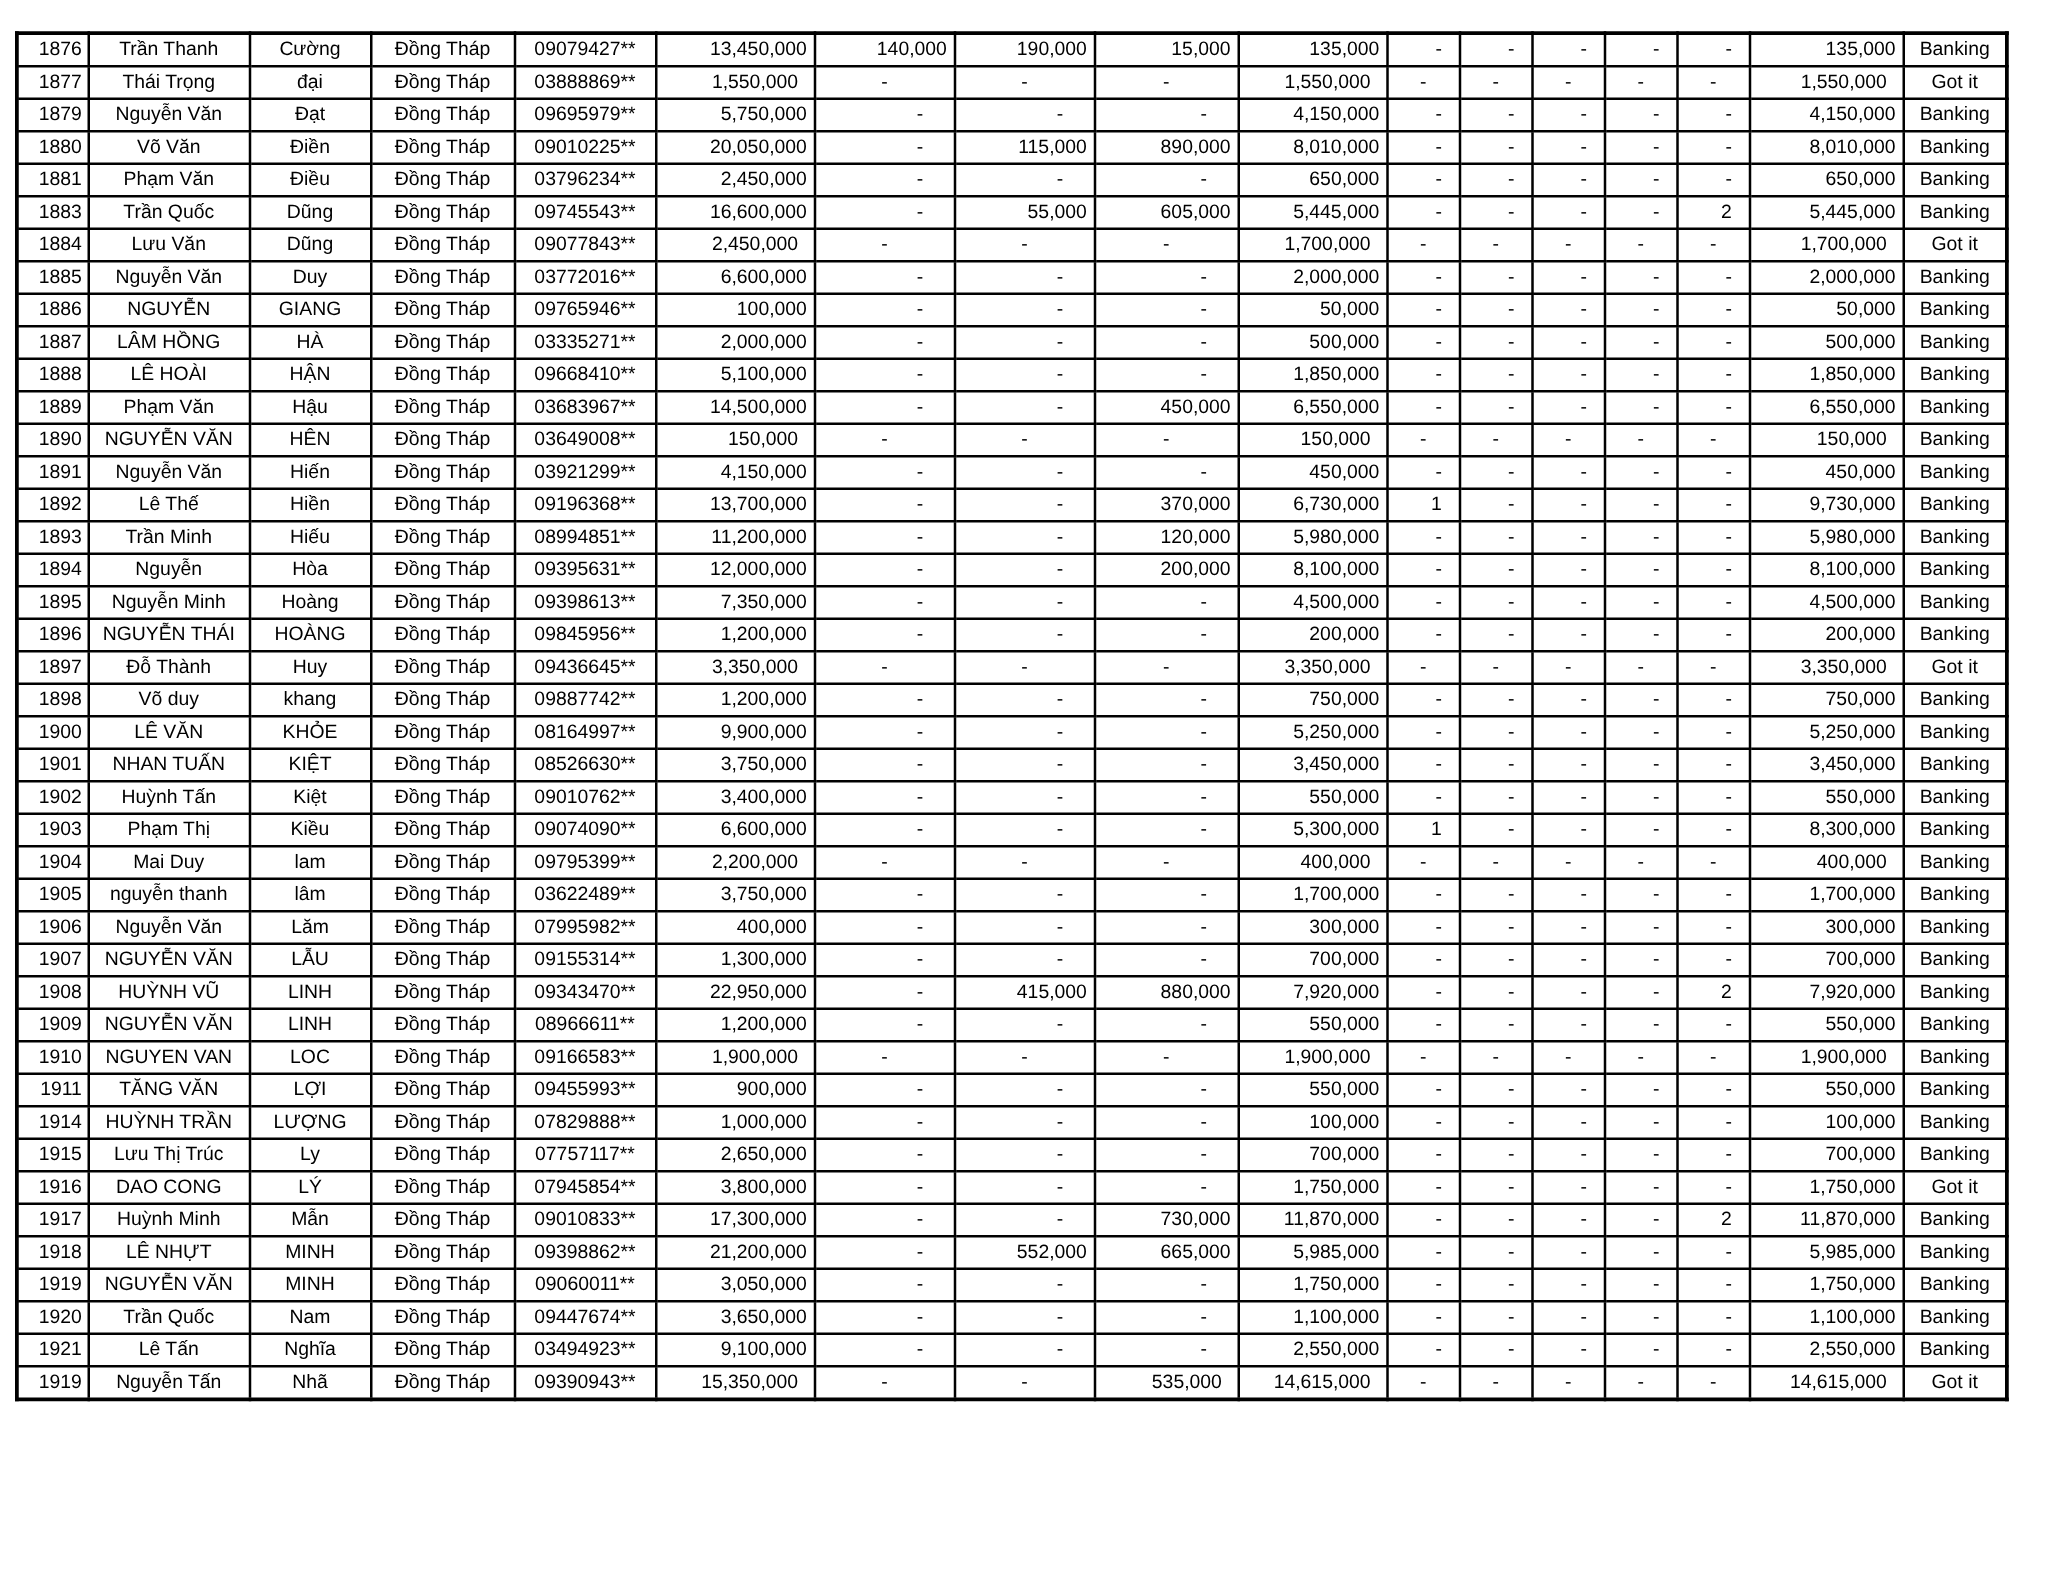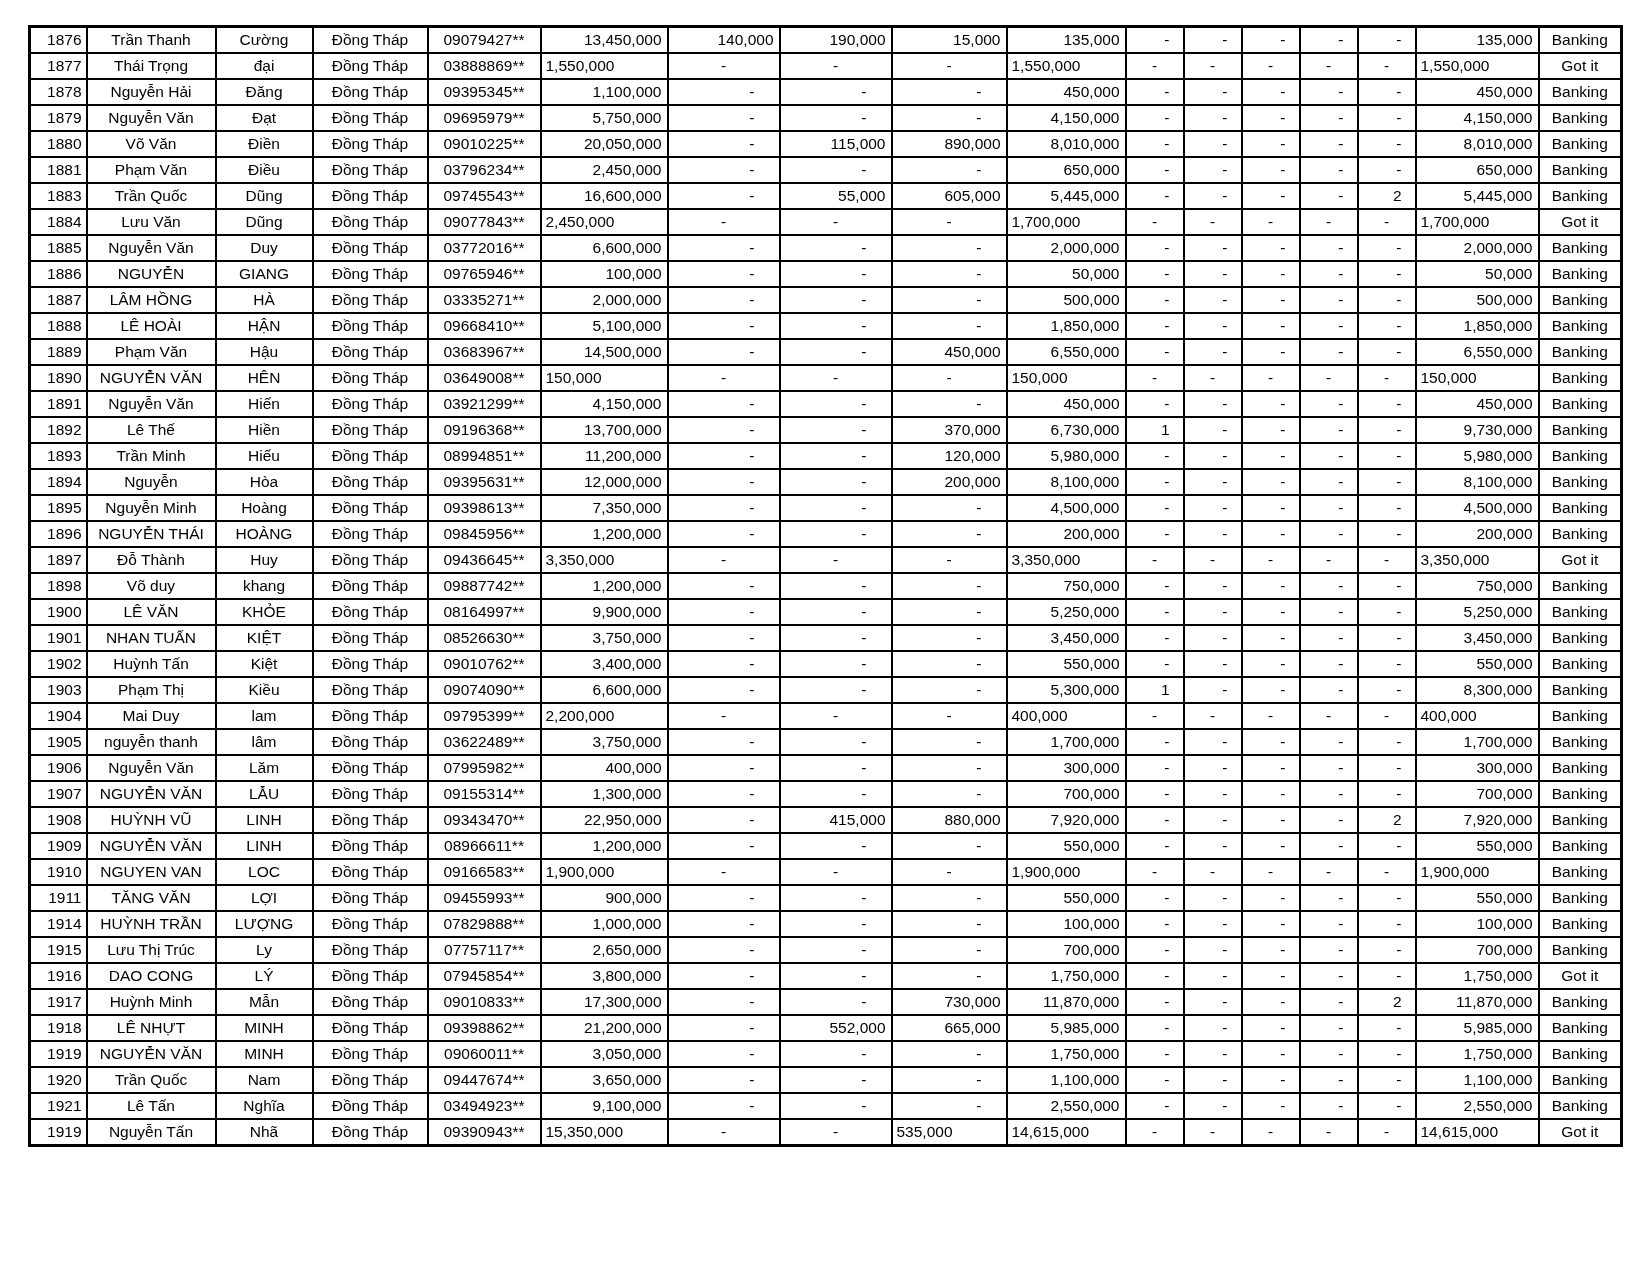--- a/index.html
+++ b/index.html
@@ -5,21 +5,21 @@
   html, body {
     margin: 0;
     padding: 0;
     background: #ffffff;
     width: 1650px;
     height: 1275px;
     overflow: hidden;
   }
   .sheet {
     position: absolute;
-    left: 28px;
+    left: 12px;
     top: 25px;
   }
   table.grid {
     border-collapse: collapse;
     table-layout: fixed;
     font-family: "Liberation Sans", sans-serif;
     font-size: 15.5px;
     color: #000000;
     border: 3px solid #000000;
   }
@@ -43,21 +43,21 @@
   col.c8  { width: 112px; }
   col.c9  { width: 115px; }
   col.c10 { width: 119px; }
   col.c11, col.c12, col.c13, col.c14, col.c15 { width: 58px; }
   col.c16 { width: 123px; }
   col.c17 { width: 83px;  }
 
   
   .al-c   { text-align: center; }
   .al-r   { text-align: right; padding-right: 5px !important; }
-  .al-r-t { padding-right: 12px !important; } 
+  .al-r-t { text-align: right; padding-right: 12px !important; } 
   .stt    { text-align: right; padding-right: 4px !important; }
   .dash-r { text-align: right; padding-right: 24px !important; } 
   .dash-s { text-align: right; padding-right: 13px !important; } 
   .num-s  { text-align: right; padding-right: 13px !important; } 
 </style>
 </head>
 <body>
 
 <div class="sheet">
   <table class="grid">
@@ -113,39 +113,20 @@
           <td class="al-r-t">1,550,000</td>
     <td class="al-c">-</td>
           <td class="al-c">-</td>
     <td class="al-c">-</td>
           <td class="al-c">-</td>
     <td class="al-c">-</td>
           <td class="al-r-t">1,550,000</td>
     <td class="al-c">Got it</td>
   </tr>
         <tr>
-    <td class="stt">1878</td>
-          <td class="al-c">Nguyễn Hải</td>
-    <td class="al-c">Đăng</td>
-          <td class="al-c">Đồng Tháp</td>
-    <td class="al-c">09395345**</td>
-          <td class="al-r">1,100,000</td>
-    <td class="dash-r">-</td>
-          <td class="dash-r">-</td>
-    <td class="dash-r">-</td>
-          <td class="al-r">450,000</td>
-    <td class="dash-s">-</td>
-          <td class="dash-s">-</td>
-    <td class="dash-s">-</td>
-          <td class="dash-s">-</td>
-    <td class="dash-s">-</td>
-          <td class="al-r">450,000</td>
-    <td class="al-c">Banking</td>
-  </tr>
-        <tr>
     <td class="stt">1879</td>
           <td class="al-c">Nguyễn Văn</td>
     <td class="al-c">Đạt</td>
           <td class="al-c">Đồng Tháp</td>
     <td class="al-c">09695979**</td>
           <td class="al-r">5,750,000</td>
     <td class="dash-r">-</td>
           <td class="dash-r">-</td>
     <td class="dash-r">-</td>
           <td class="al-r">4,150,000</td>

